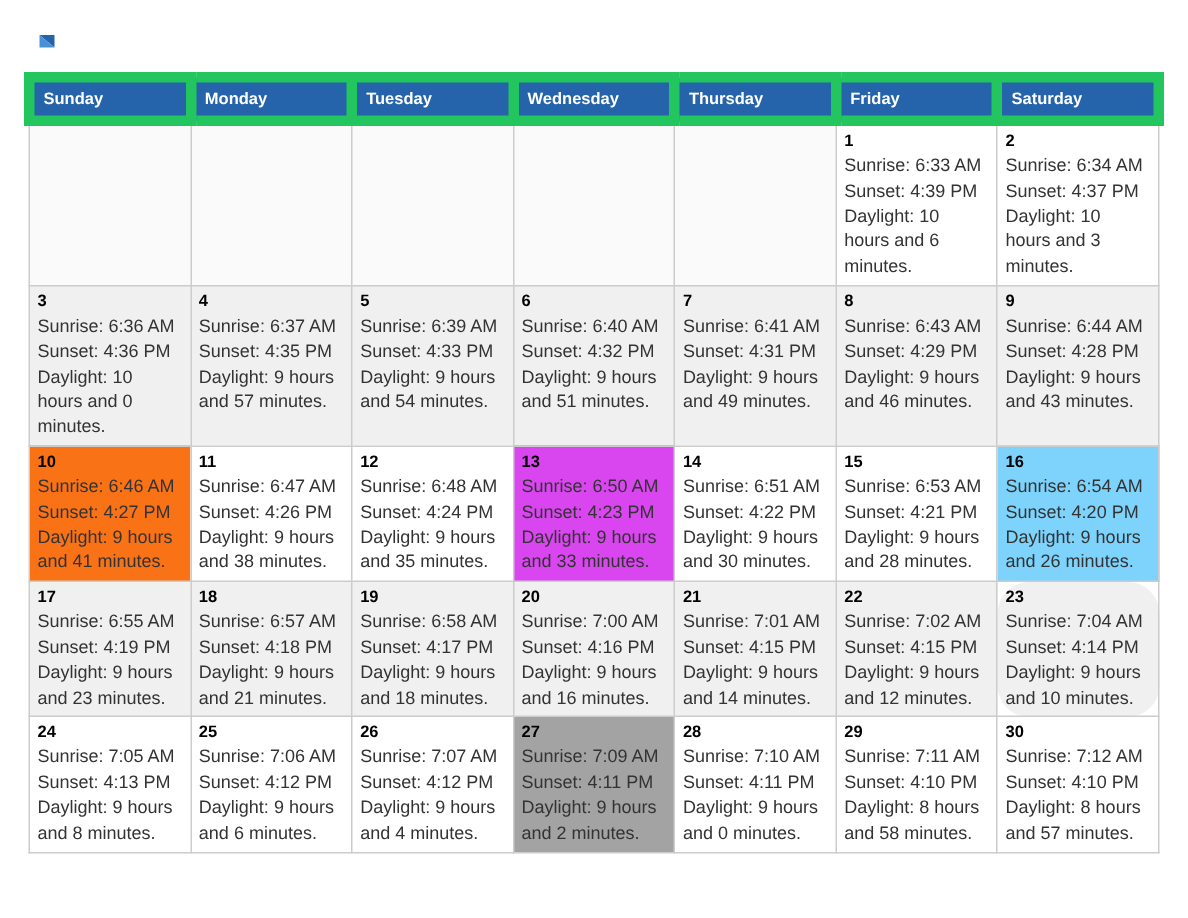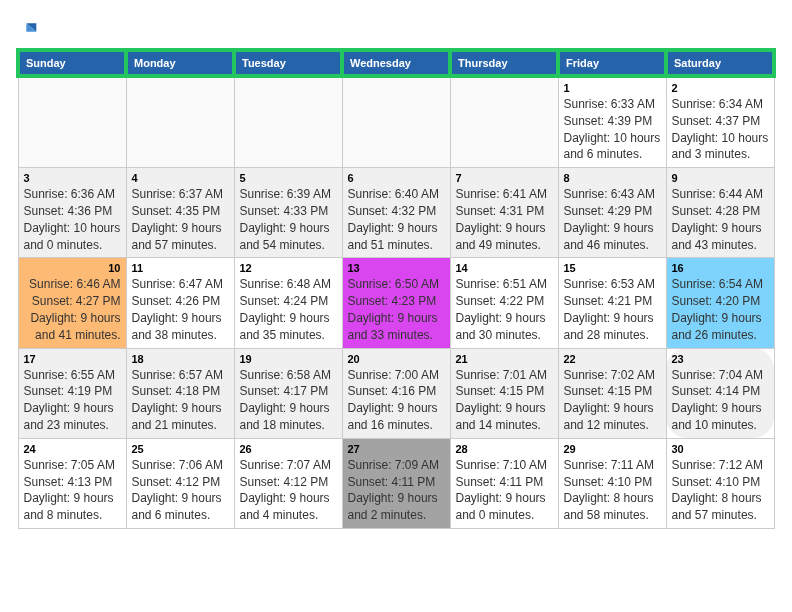--- a/index.html
+++ b/index.html
@@ -54,21 +54,21 @@
       border-collapse: collapse;
       font-size: 10px;
     }
     th {
       background-color: #2563aa;
       color: #fff;
       text-align: left;
       padding: 5px 6px;
       font-size: 11px;
       font-weight: bold;
-      border: 4px solid #22c55e;
+      border: 7px solid #22c55e;
     }
     td {
       border: 1px solid #ccc;
       vertical-align: top;
       padding: 4px 5px;
       width: 14.28%;
       height: 74px;
       background: #fff;
     }
     td.empty {
@@ -166,21 +166,21 @@
         <td style="background: rgb(240, 240, 240);">
           <div class="day-num">8</div>
           <div class="day-info">Sunrise: 6:43 AM<br>Sunset: 4:29 PM<br>Daylight: 9 hours and 46 minutes.</div>
         </td>
         <td style="background: rgb(240, 240, 240);">
           <div class="day-num">9</div>
           <div class="day-info">Sunrise: 6:44 AM<br>Sunset: 4:28 PM<br>Daylight: 9 hours and 43 minutes.</div>
         </td>
       </tr>
       <tr>
-        <td style="background: #fdba74; text-align: right;">
+        <td style="background: #f97316;">
           <div class="day-num">10</div>
           <div class="day-info">Sunrise: 6:46 AM<br>Sunset: 4:27 PM<br>Daylight: 9 hours and 41 minutes.</div>
         </td>
         <td style="background: rgb(255, 255, 255);">
           <div class="day-num">11</div>
           <div class="day-info">Sunrise: 6:47 AM<br>Sunset: 4:26 PM<br>Daylight: 9 hours and 38 minutes.</div>
         </td>
         <td style="background: rgb(255, 255, 255);">
           <div class="day-num">12</div>
           <div class="day-info">Sunrise: 6:48 AM<br>Sunset: 4:24 PM<br>Daylight: 9 hours and 35 minutes.</div>

